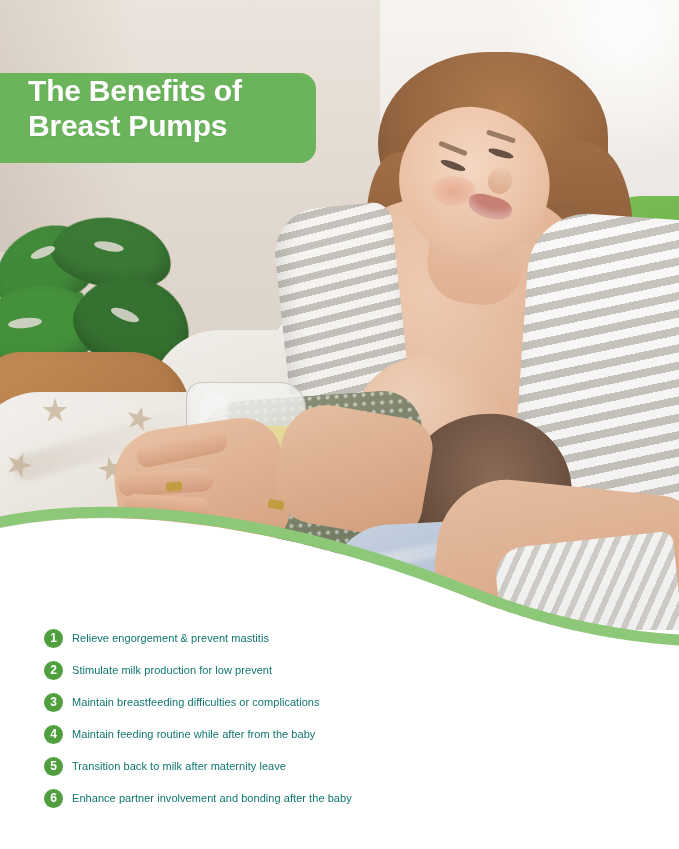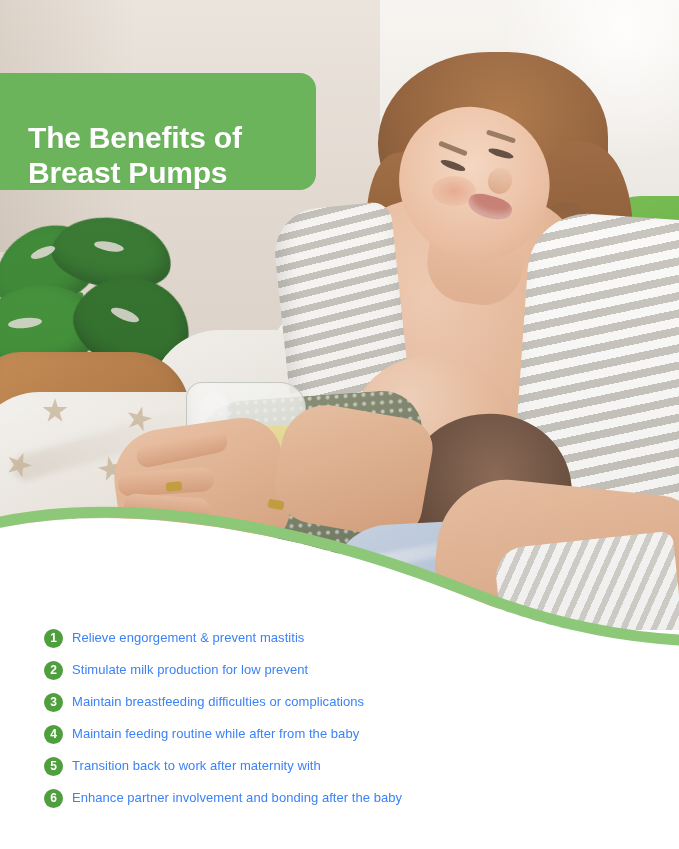--- a/index.html
+++ b/index.html
@@ -288,24 +288,24 @@
 
   
   .wave-wrap{
     position:absolute; left:0; top:470px; width:679px; height:180px;
     pointer-events:none;
   }
   .wave-wrap svg{ display:block; width:679px; height:180px; }
 
   
   .banner{
-    position:absolute; left:0; top:73px; width:316px; height:117px;
+    position:absolute; left:0; top:73px; width:316px; height:90px;
     background:#6cb45c;
     border-radius:0 16px 16px 0;
-    display:flex; align-items:flex-end;
+    display:flex; align-items:flex-start;
     padding:0 26px 0 28px;
   }
   .banner-title{
     color:#ffffff;
     font-size:30px;
     font-weight:bold;
     line-height:1.17;
     letter-spacing:-0.2px;
     white-space:pre-line;
     text-shadow:0 1px 1px rgba(0,0,0,.07);
@@ -322,22 +322,22 @@
     flex:0 0 auto;
     width:19px; height:19px; border-radius:50%;
     background:#4f9f3f;
     color:#ffffff;
     font-size:12px; font-weight:bold;
     display:flex; align-items:center; justify-content:center;
     line-height:1;
     margin-right:9px;
   }
   .benefit-text{
-    color:#3b82f6;
-    font-size:13px;
+    color:#0f766e;
+    font-size:11px;
     line-height:1.1;
     letter-spacing:.05px;
     white-space:nowrap;
   }
 </style>
 </head>
 <body>
 
 <div class="photo-region">
 
@@ -466,21 +466,21 @@
     <div class="benefit-text">Maintain breastfeeding difficulties or complications</div>
   </div>
 
   <div class="benefit-row">
     <div class="badge">4</div>
     <div class="benefit-text">Maintain feeding routine while after from the baby</div>
   </div>
 
   <div class="benefit-row">
     <div class="badge">5</div>
-    <div class="benefit-text">Transition back to work after maternity with</div>
+    <div class="benefit-text">Transition back to milk after maternity leave</div>
   </div>
 
   <div class="benefit-row">
     <div class="badge">6</div>
     <div class="benefit-text">Enhance partner involvement and bonding after the baby</div>
   </div>
 
 </div>
 
 </body></html>

